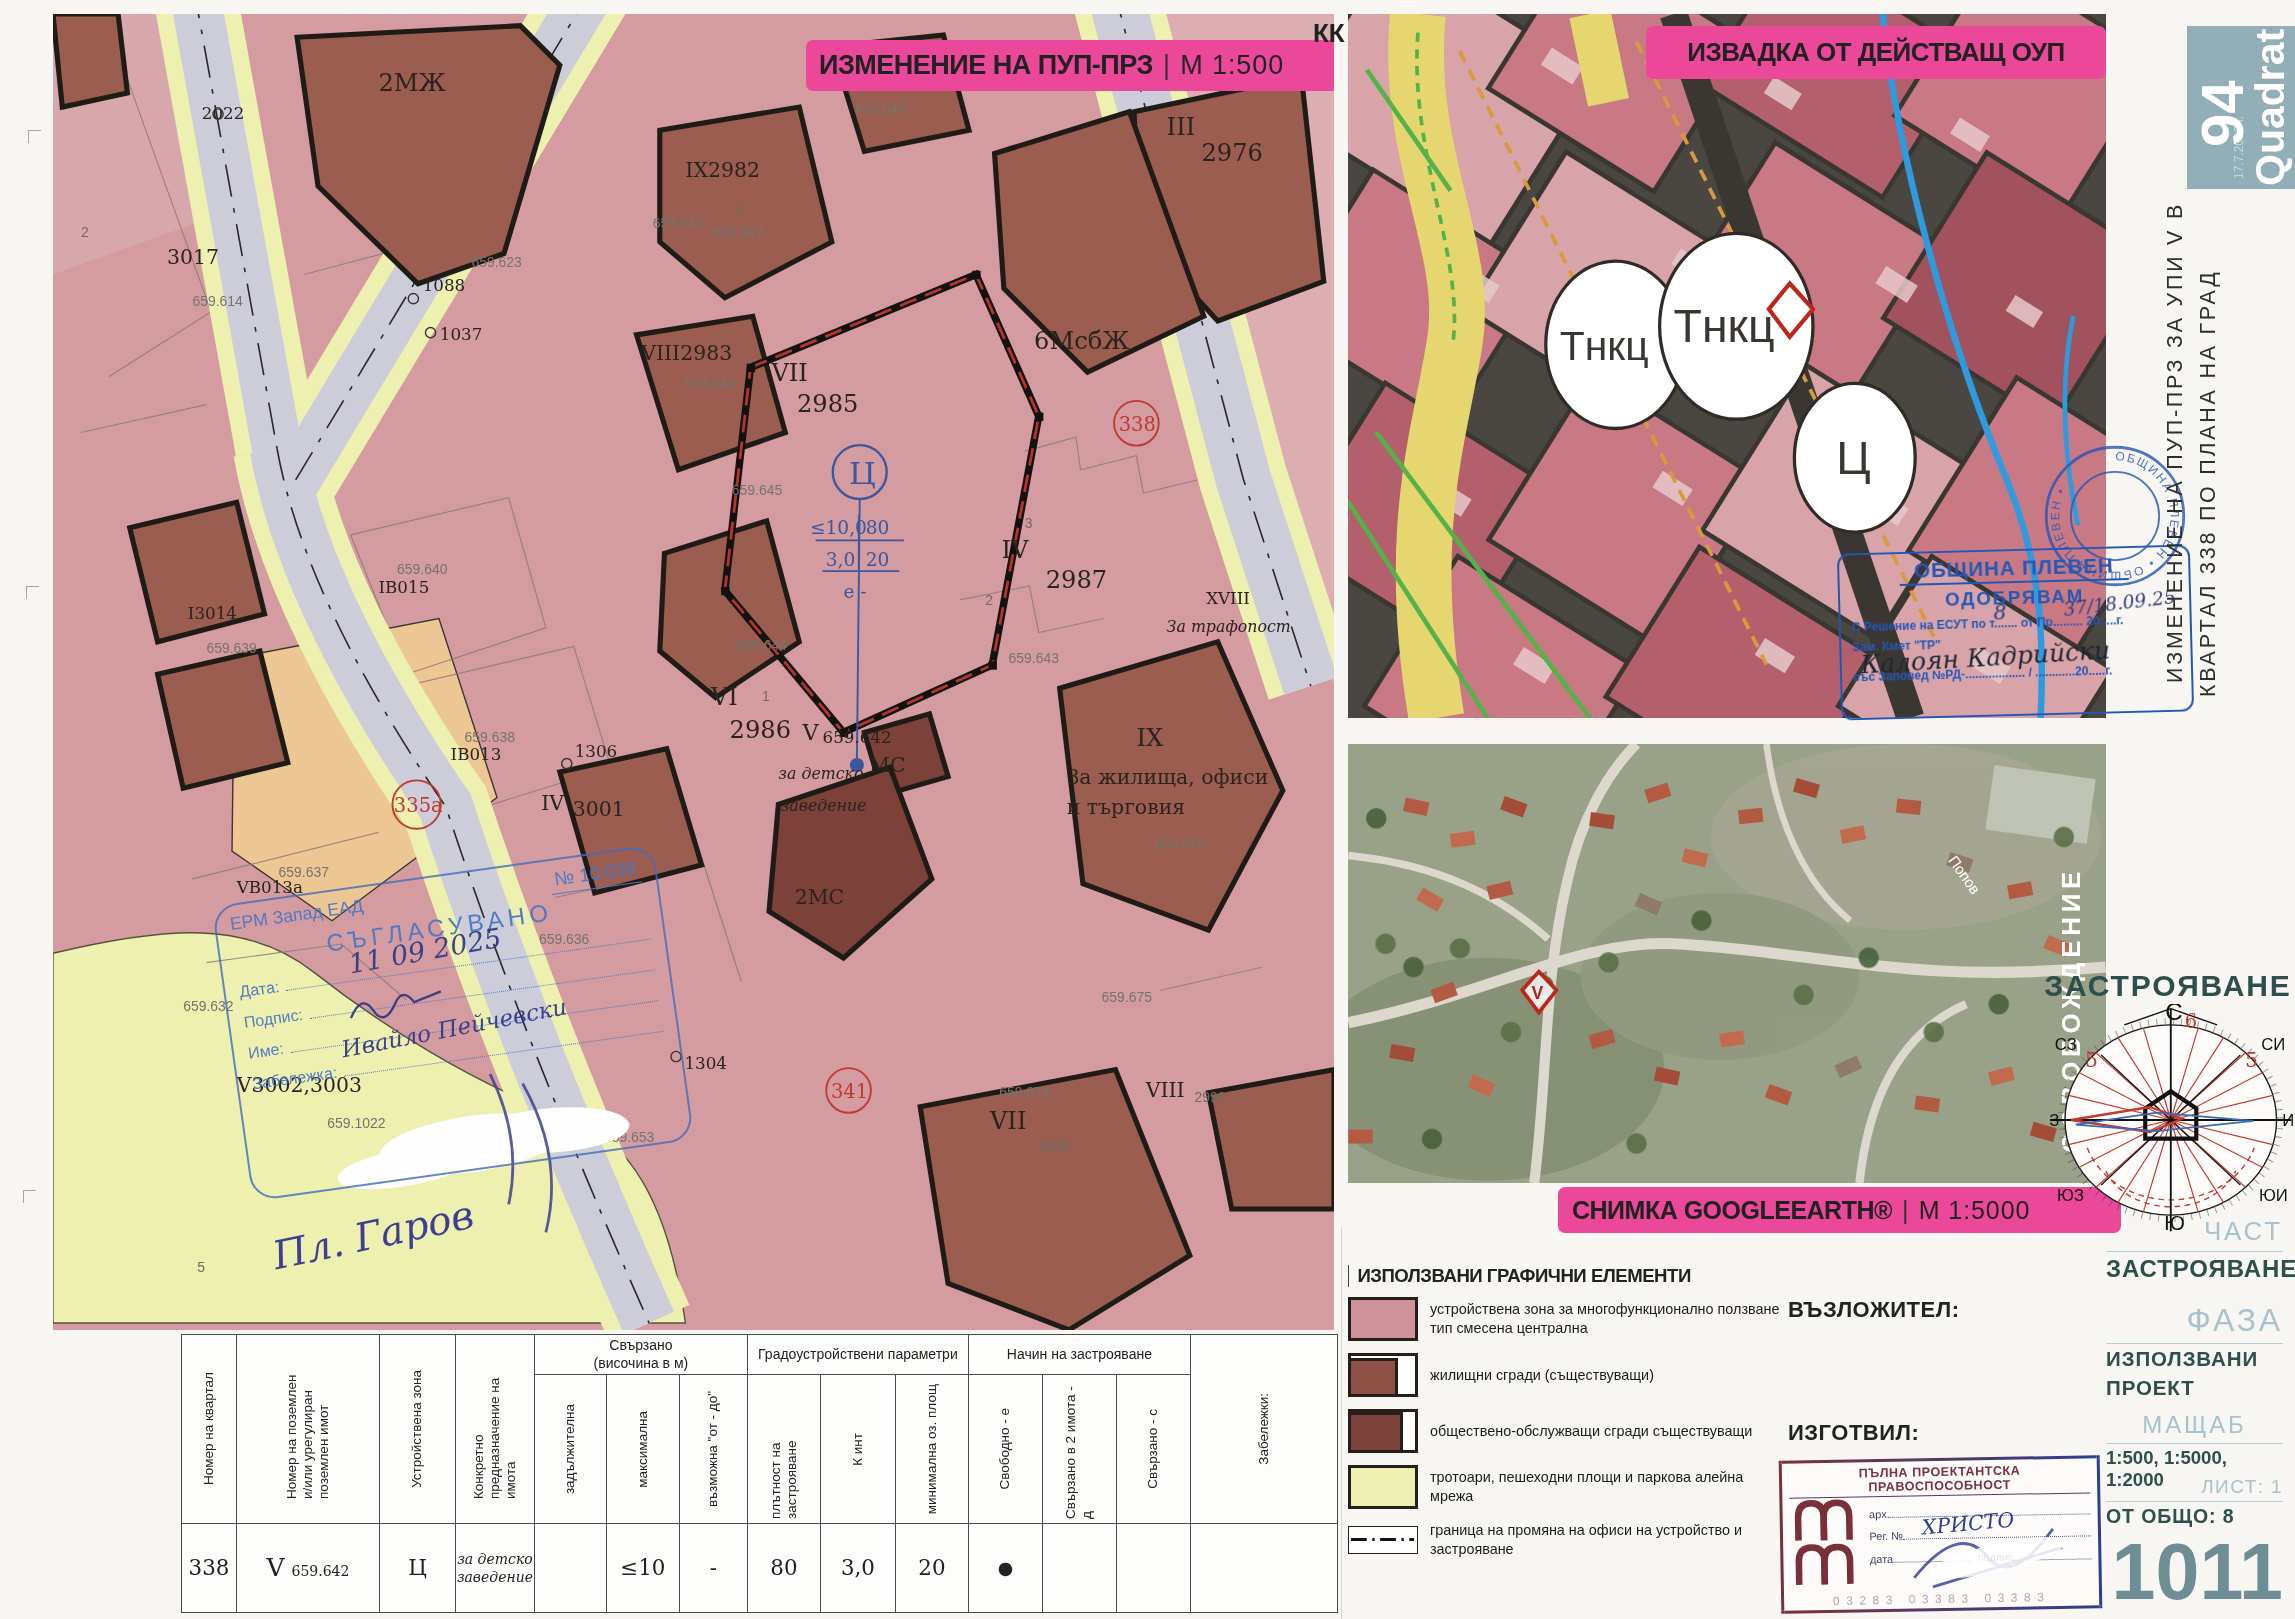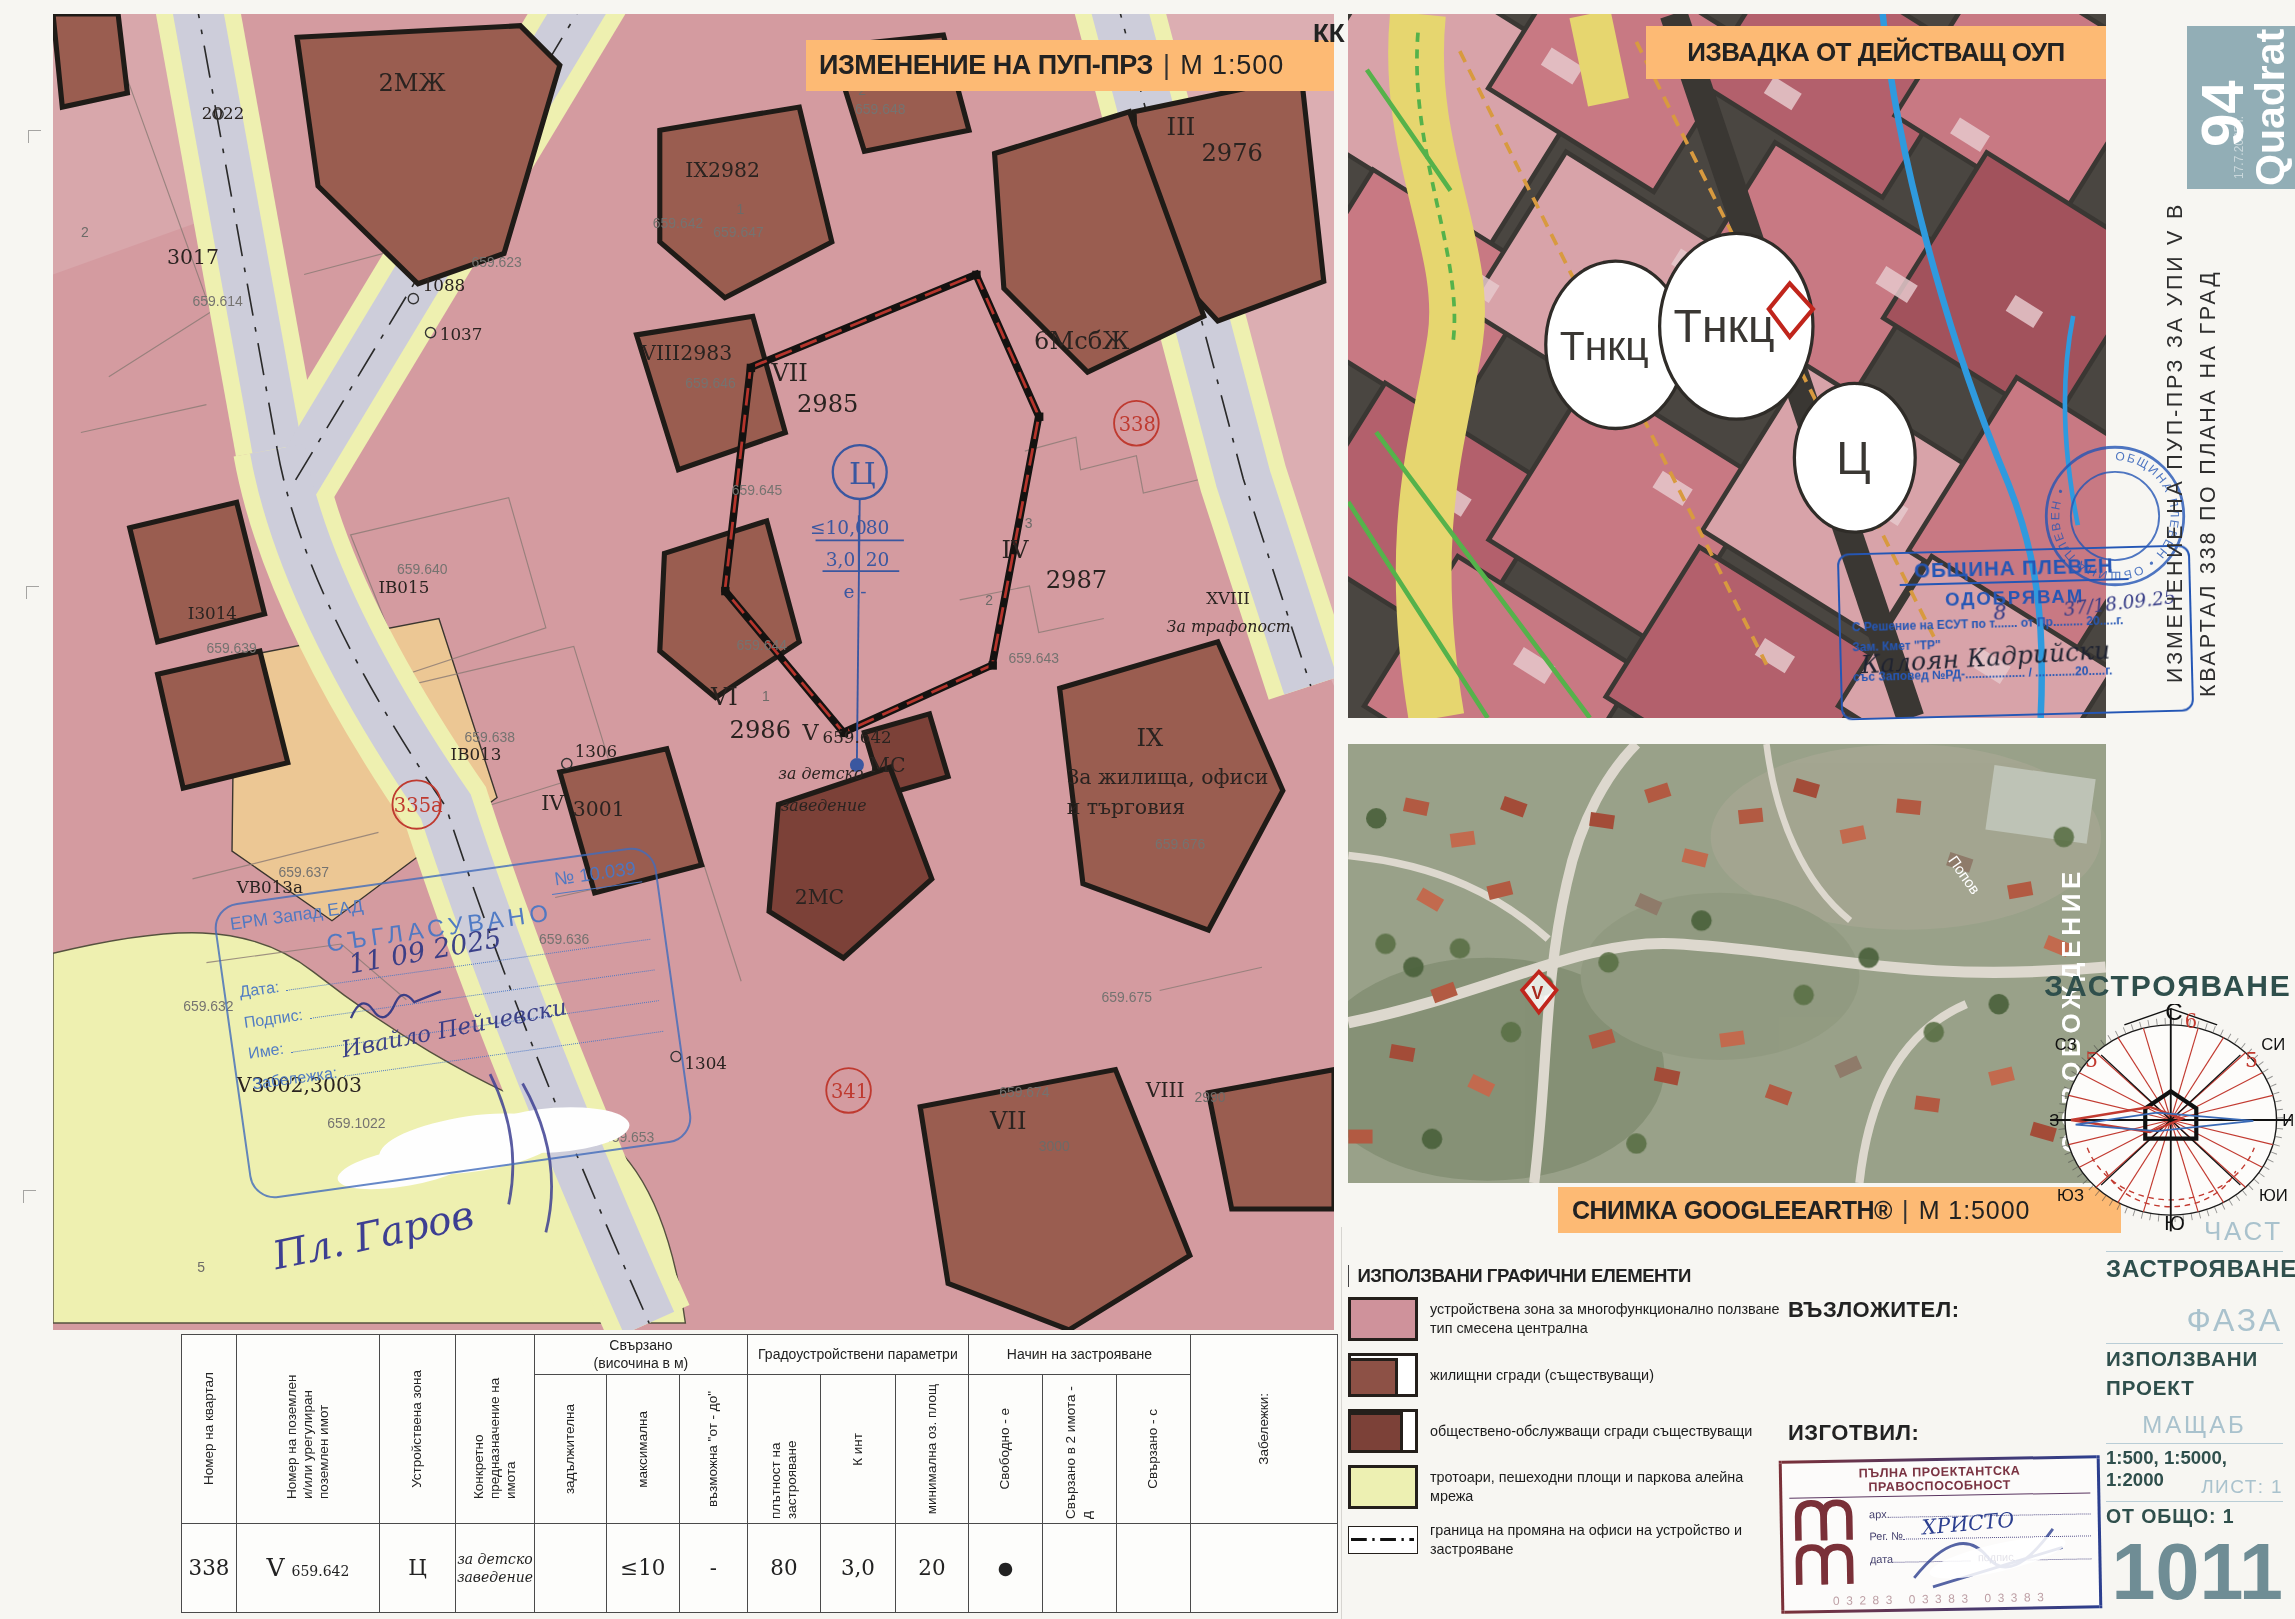--- a/index.html
+++ b/index.html
@@ -3,21 +3,21 @@
 <meta charset="utf-8">
 <style>
   html,body{margin:0;padding:0;background:#e8e6e2;}
   .page{position:relative;width:2295px;height:1620px;background:#f7f6f2;overflow:hidden;
         font-family:"Liberation Sans",sans-serif;color:#222;}
   .abs{position:absolute;}
   
   .main-map{left:53px;top:14px;width:1281px;height:1316px;background:#d49ba0;overflow:hidden;}
   .oup-map{left:1348px;top:14px;width:758px;height:704px;background:#4a4641;overflow:hidden;}
   .aerial{left:1348px;top:744px;width:758px;height:439px;background:#97a088;overflow:hidden;}
-  .panel-title{background:#fdba74;display:flex;align-items:center;white-space:nowrap;}
+  .panel-title{background:#ec4899;display:flex;align-items:center;white-space:nowrap;border-radius:7px;}
   .panel-title b{font-weight:bold;letter-spacing:-0.5px;}
   .panel-title .sep{font-weight:300;margin:0 10.2px;color:#333;}
   .panel-title .sc{font-weight:400;letter-spacing:0.9px;}
   
   text{user-select:none;}
   .lbl{font-family:"DejaVu Serif",serif;fill:#2a2320;}
   .lg{font-size:52px;} .md{font-size:44px;} .sm{font-size:36px;}
   .elev{font-family:"Liberation Sans",sans-serif;fill:#757370;font-size:30px;}
   .digit{font-family:"Liberation Sans",sans-serif;fill:#6d6b68;font-size:30px;}
   .redlbl{font-family:"DejaVu Serif",serif;fill:#bf3a30;font-size:42px;}
@@ -563,21 +563,21 @@
     <div class="tb-dark" style="font-size:20.5px;margin-top:4.6px;">ПРОЕКТ</div>
   </div>
   <div class="abs" style="left:2106px;top:1411px;width:177px;">
     <div class="tb-light" style="font-size:24px;text-align:center;">МАЩАБ</div>
     <div class="hr" style="margin:3.7px 0;"></div>
     <div class="tb-dark" style="font-size:18.6px;letter-spacing:0;">1:500, 1:5000, 1:2000</div>
   </div>
   <div class="abs" style="left:2106px;top:1476px;width:177px;">
     <div class="tb-light" style="font-size:19px;text-align:right;letter-spacing:1.4px;">ЛИСТ: 1</div>
     <div class="hr" style="margin:2.8px 0;"></div>
-    <div class="tb-dark" style="font-size:19.5px;">ОТ ОБЩО: 1</div>
+    <div class="tb-dark" style="font-size:19.5px;">ОТ ОБЩО: 8</div>
     <div style="font-size:79px;font-weight:bold;color:#6f8d95;text-align:right;line-height:1;margin-top:4.6px;">1011</div>
   </div>
   <div class="abs" style="left:1788px;top:1297px;font-size:22px;font-weight:bold;letter-spacing:0.5px;">ВЪЗЛОЖИТЕЛ:</div>
   <div class="abs" style="left:1788px;top:1420px;font-size:22px;font-weight:bold;letter-spacing:0.5px;">ИЗГОТВИЛ:</div>
 
   <div class="abs pstamp">
     <div class="tt">ПЪЛНА ПРОЕКТАНТСКА ПРАВОСПОСОБНОСТ</div>
     <svg class="abs" style="left:5.6px;top:33px;" width="70" height="93" viewBox="0 0 150 200">
       <g fill="none" stroke="#7a3038" stroke-width="14">
         <path d="M20,95 V45 Q20,15 48,15 Q75,15 75,45 V95"></path>

